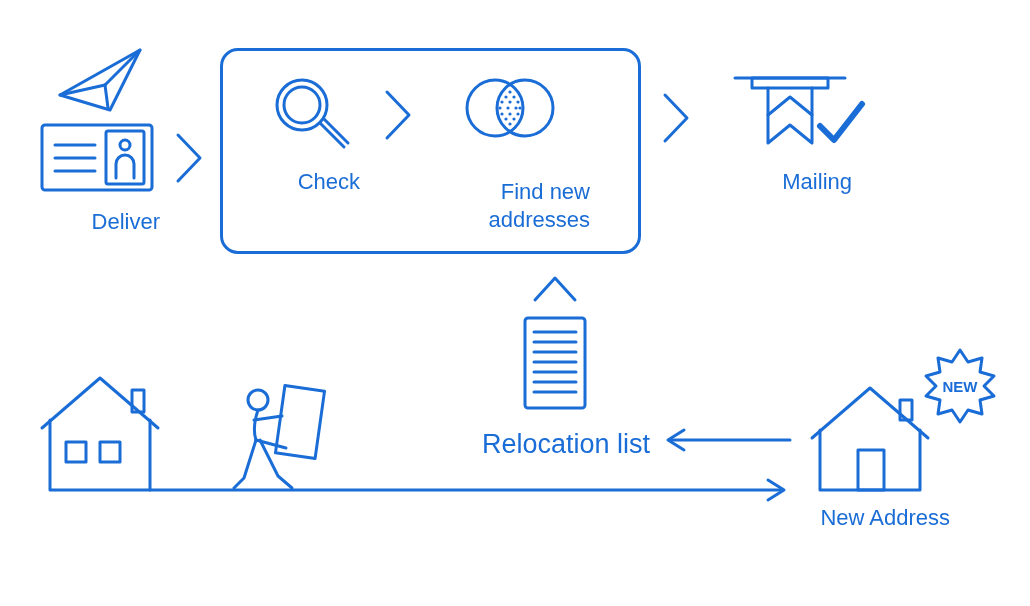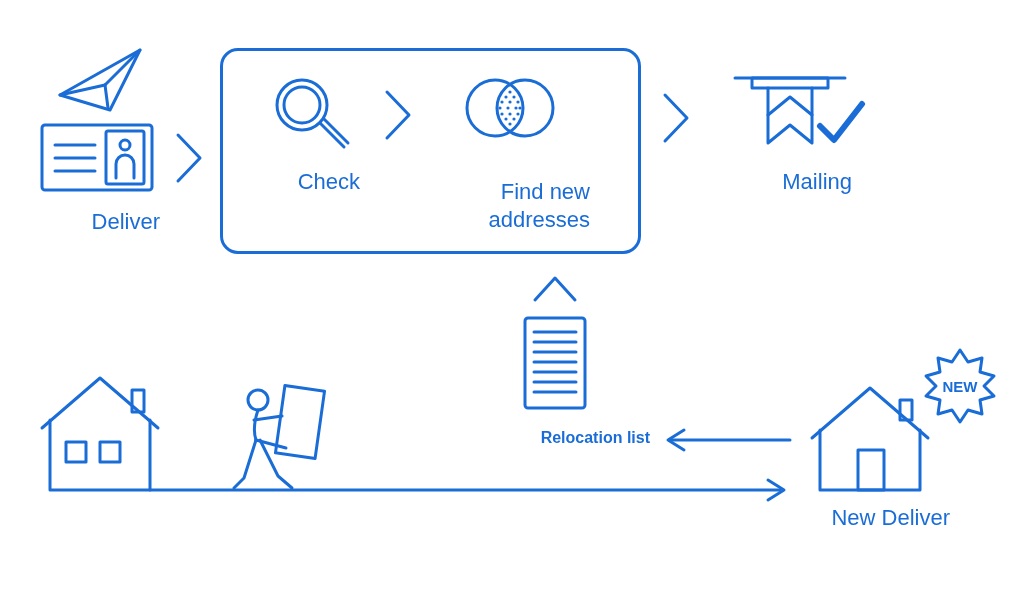--- a/index.html
+++ b/index.html
@@ -1,19 +1,19 @@
 <!DOCTYPE html>
 <html><head>
 <meta charset="utf-8">
 <style>
   html,body{margin:0;padding:0;background:#fff;}
   body{width:1030px;height:606px;position:relative;font-family:Arial,Helvetica,sans-serif;color:#1a6dd6;}
   svg{position:absolute;top:0;left:0;}
   .label{position:absolute;text-align:right;color:#1a6dd6;font-size:22px;line-height:1.25;}
-  .label.small{font-size:16px;font-weight:bold;}
+  .label.small{font-size:27px;}
   .process-box{position:absolute;border:3px solid #1a6dd6;border-radius:18px;}
 </style>
 </head>
 <body>
 
 <div class="process-box" style="left:220px;top:48px;width:415px;height:200px;"></div>
 
 <svg width="1030" height="606" viewBox="0 0 1030 606">
   <g fill="none" stroke="#1a6dd6" stroke-width="3" stroke-linecap="round" stroke-linejoin="round">
 
@@ -157,13 +157,13 @@
 
 <div class="label" style="left:260px;top:168px;width:100px;">Check</div>
 
 <div class="label" style="left:450px;top:158px;width:140px;white-space:pre-line;margin-top:20px;">Find new
 addresses</div>
 
 <div class="label" style="left:742px;top:168px;width:110px;">Mailing</div>
 
 <div class="label small" style="left:480px;top:428px;width:170px;">Relocation list</div>
 
-<div class="label" style="left:800px;top:504px;width:150px;">New Deliver</div>
+<div class="label" style="left:800px;top:504px;width:150px;">New Address</div>
 
 </body></html>

